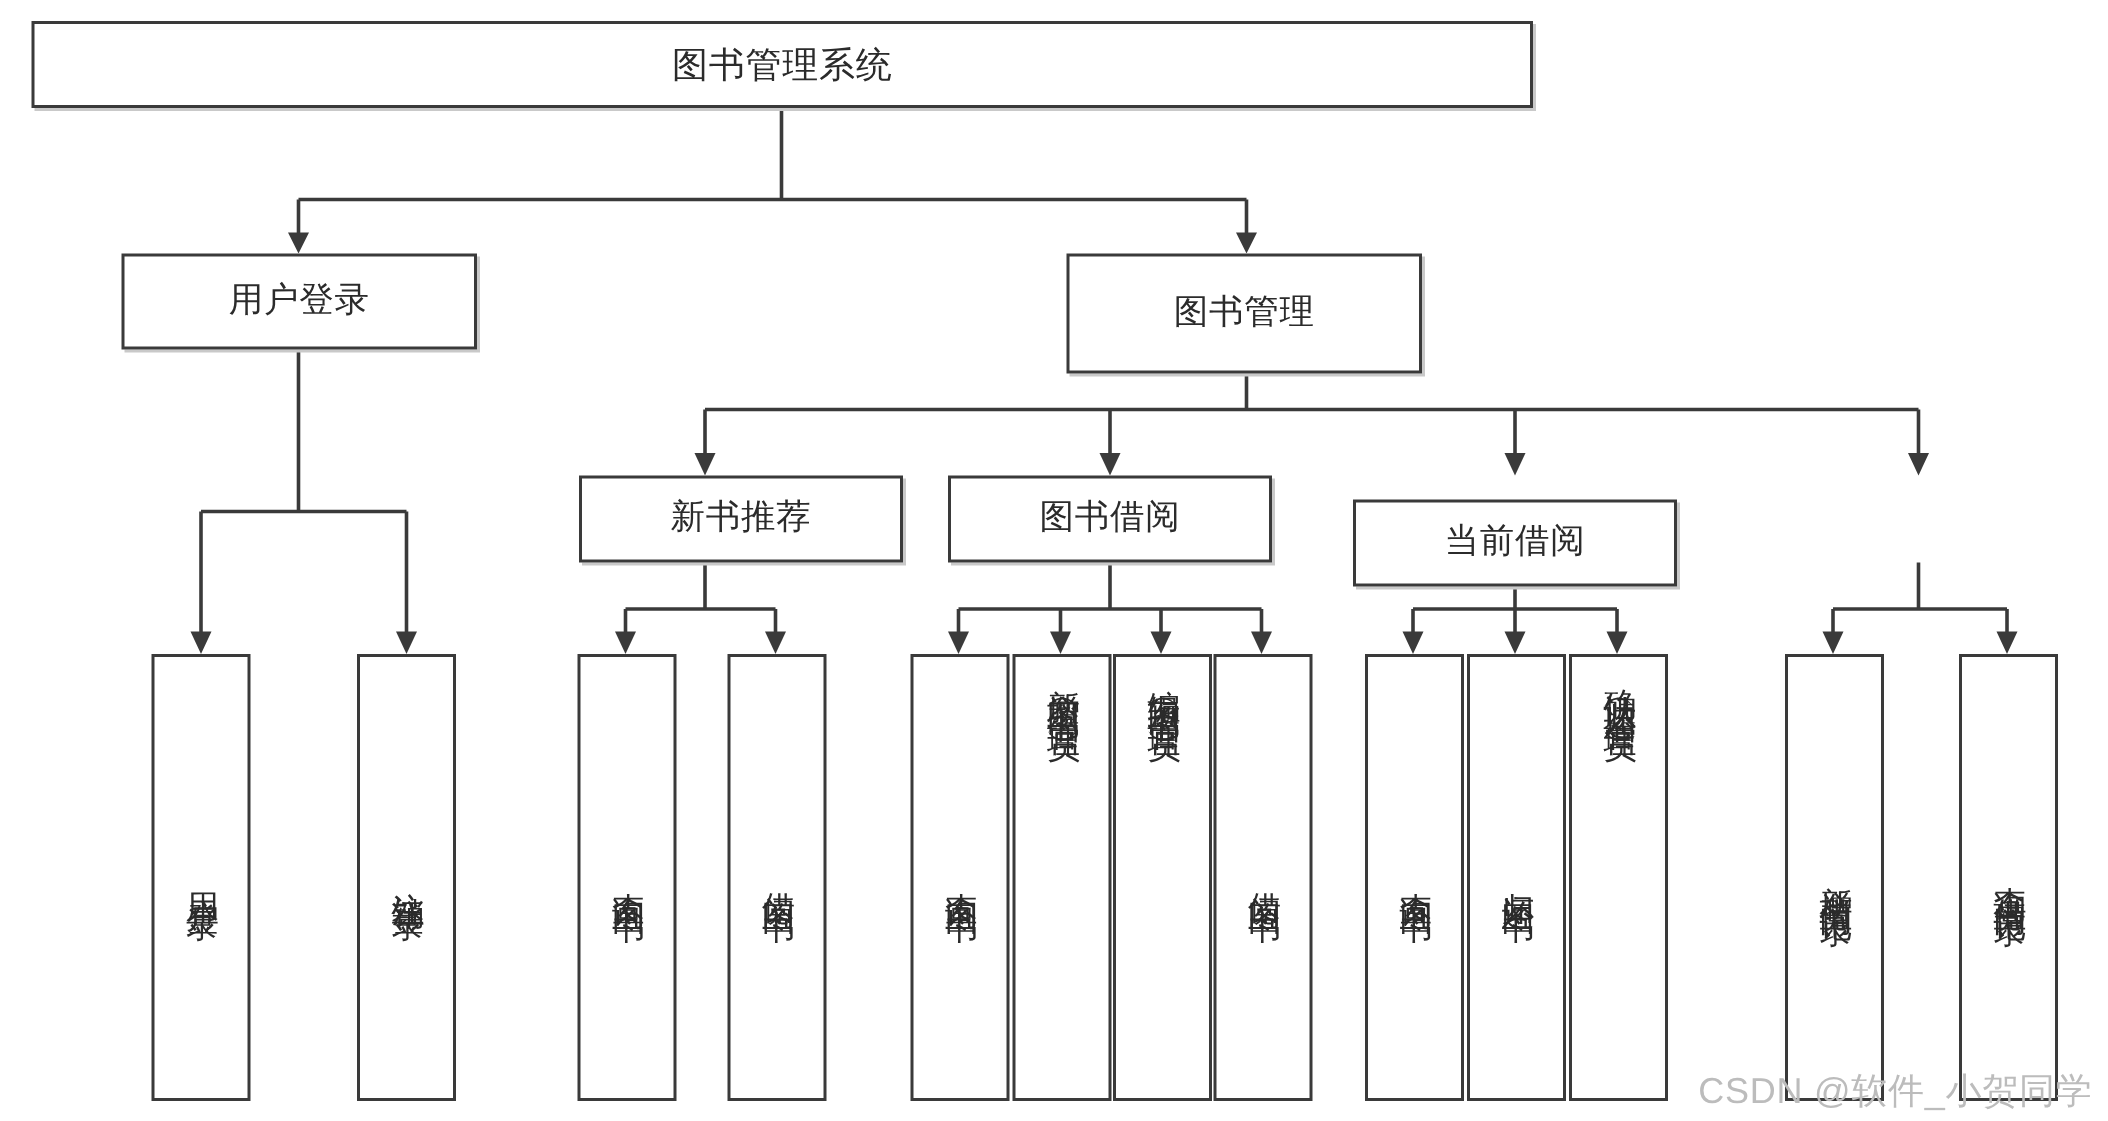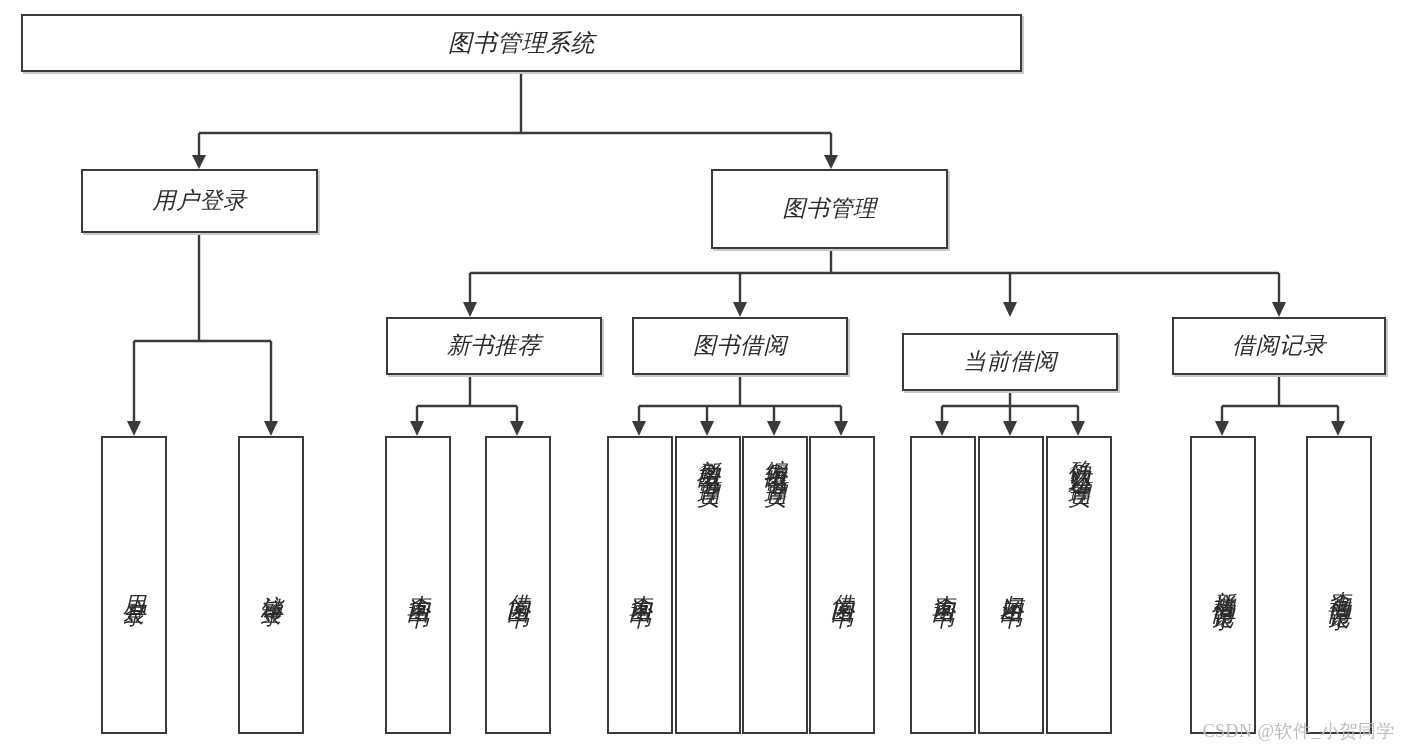--- a/index.html
+++ b/index.html
@@ -19,21 +19,20 @@
   }
   .node {
     position: absolute;
     box-sizing: border-box;
     background: #ffffff;
     border: 2px solid #3a3a3a;
     display: flex;
     align-items: center;
     justify-content: center;
     color: #2b2b2b;
-    font-style: italic;
   }
   .node.shadow {
     box-shadow: 2px 2px 0 #c9c9c9;
   }
   .node-label {
     display: block;
     line-height: 1.18;
     letter-spacing: 0.5px;
     white-space: nowrap;
   }
@@ -70,25 +69,25 @@
   }
   svg.links path, svg.links line {
     stroke: #3a3a3a;
     stroke-width: 2.4;
     fill: none;
   }
   .watermark {
     position: absolute;
     right: 10px;
     bottom: 4px;
-    font-size: 18px;
+    font-size: 24px;
     color: #bcbcbc;
     letter-spacing: 0.5px;
     white-space: nowrap;
-    font-family: Liberation Serif, serif;
+    font-family: Liberation Sans, sans-serif;
   }
 </style>
 </head>
 <body>
 
 <div id="canvas">
 
   <svg class="links" viewBox="0 0 1405 747">
 
     <line x1="521" y1="72" x2="521" y2="133"></line>
@@ -167,23 +166,20 @@
 
   <div class="node h-node shadow" style="left:362px; top:317px; width:216px; height:58px;margin-left:24px;">
     <span class="node-label">新书推荐</span>
   </div>
   <div class="node h-node shadow" style="left:632px; top:317px; width:216px; height:58px;text-align:right;">
     <span class="node-label">图书借阅</span>
   </div>
   <div class="node h-node shadow" style="left:902px; top:317px; width:216px; height:58px;margin-top:16px;">
     <span class="node-label">当前借阅</span>
   </div>
-  <div class="node h-node shadow" style="left:1172px; top:317px; width:214px; height:58px;">
-    <span class="node-label">借阅记录</span>
-  </div>
 
   <div class="node v-node centered" style="left:101px; top:436px; width:66px; height:298px;">
     <span class="node-label">用户登录</span>
   </div>
   <div class="node v-node centered" style="left:238px; top:436px; width:66px; height:298px;">
     <span class="node-label">注销登录</span>
   </div>
 
   <div class="node v-node centered" style="left:385px; top:436px; width:66px; height:298px;">
     <span class="node-label">查询图书</span>

